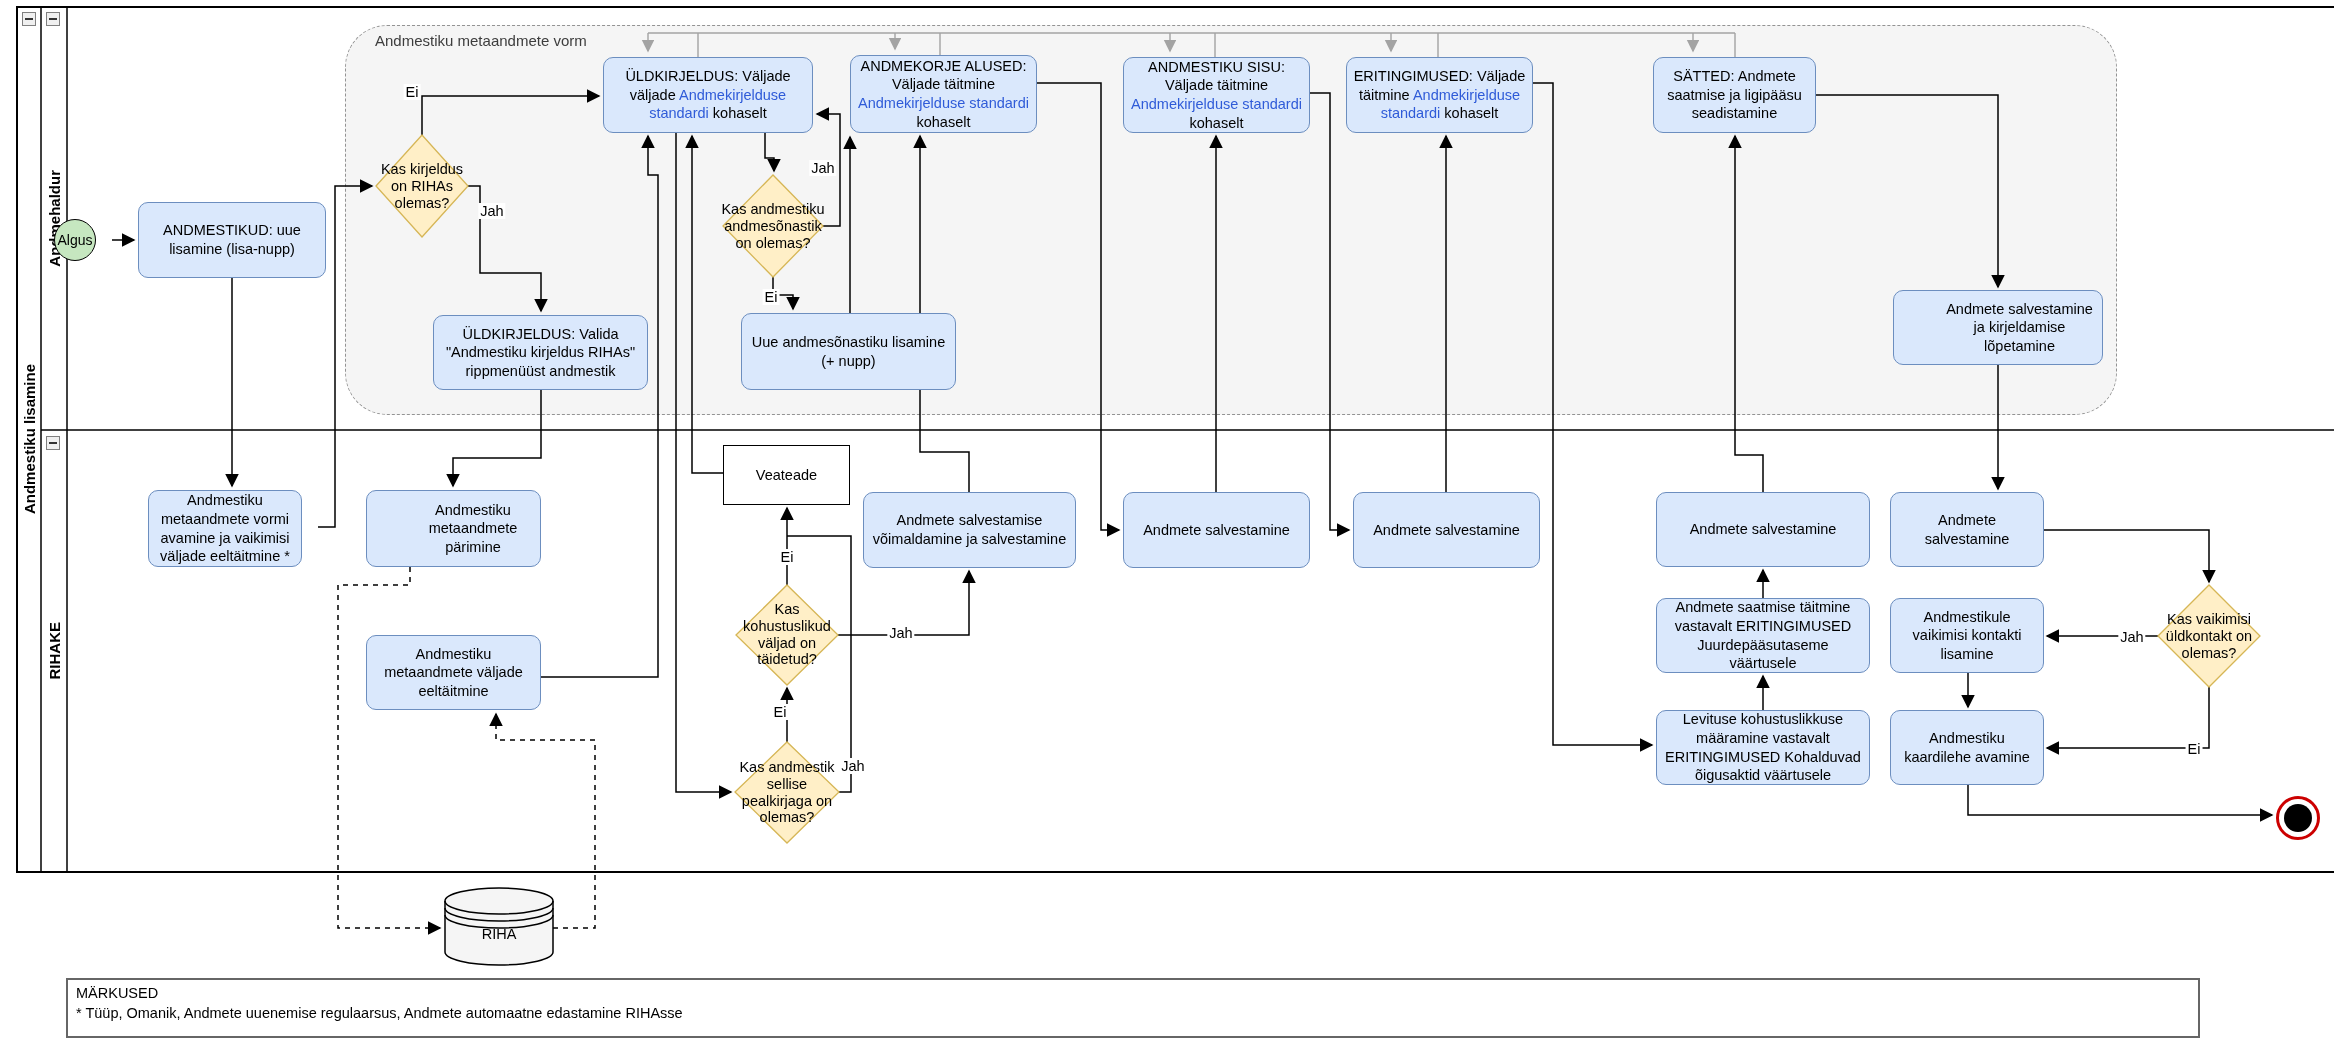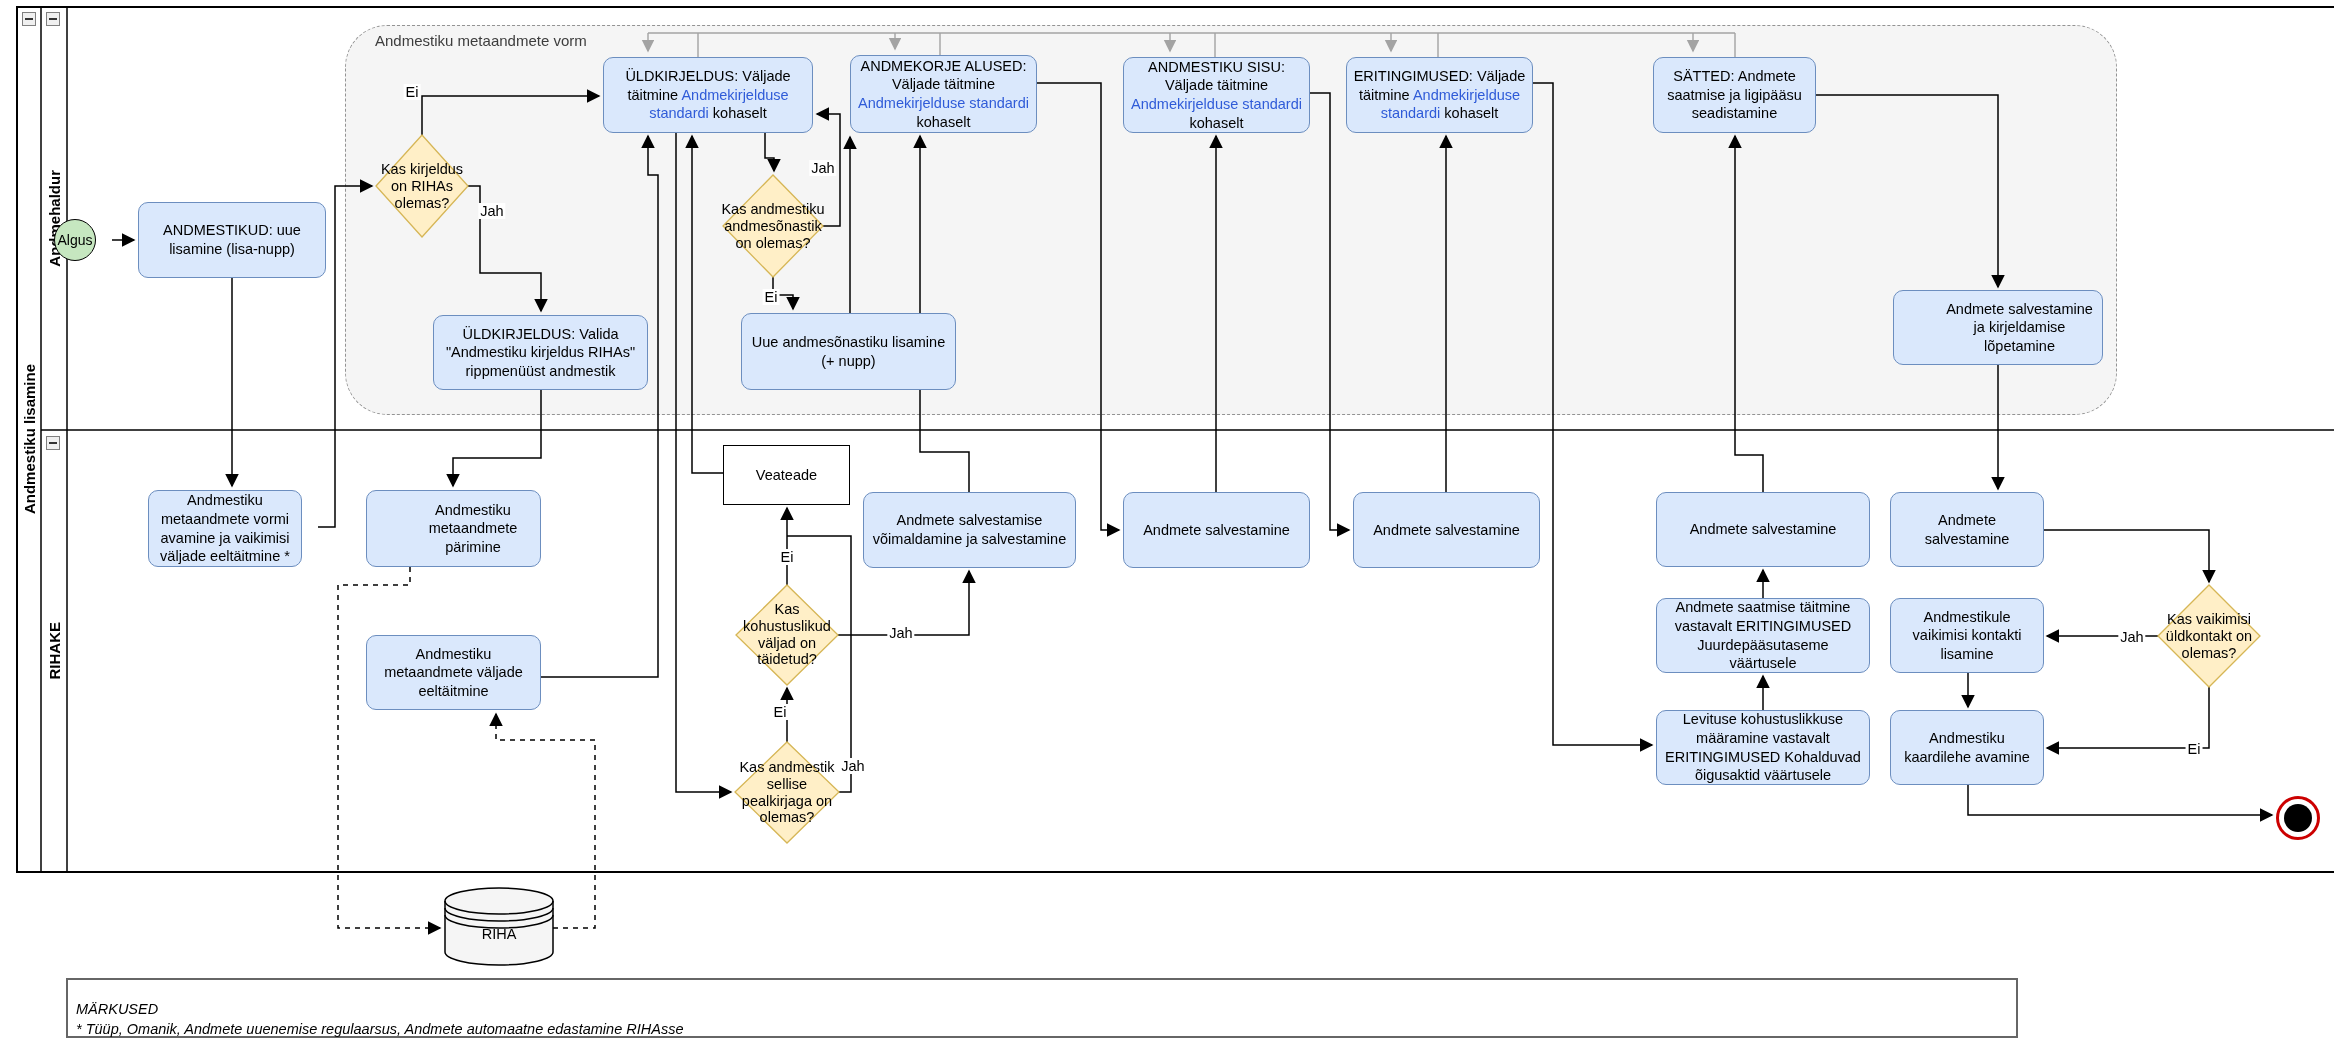--- a/index.html
+++ b/index.html
@@ -24,22 +24,22 @@
   .end-outer{position:absolute;left:2268px;top:796px;width:44px;height:44px;border-radius:50%;
           border:3px solid #cc0000;background:#fff;box-sizing:border-box;z-index:4;
           display:flex;align-items:center;justify-content:center;}
   .end-inner{width:28px;height:28px;border-radius:50%;background:#000;}
   .lane-title{position:absolute;display:flex;align-items:center;justify-content:center;z-index:2;}
   .vtext{writing-mode:vertical-rl;transform:rotate(180deg);font-weight:bold;font-size:15px;white-space:nowrap;}
   .collapse{position:absolute;width:14px;height:14px;border:1px solid #808080;background:#f0f0f0;
           z-index:7;display:flex;align-items:center;justify-content:center;box-sizing:border-box;}
   .collapse .minus{width:8px;height:2px;background:#333;}
   .db-label{position:absolute;left:455px;top:926px;width:72px;text-align:center;font-size:14.5px;z-index:5;}
-  .notes{position:absolute;left:58px;top:978px;width:1952px;height:60px;border:2px solid #666;
-          background:#fff;box-sizing:border-box;padding:19px 8px;font-size:14.5px;line-height:1.4;z-index:4;font-style:italic;}
+  .notes{position:absolute;left:58px;top:978px;width:2134px;height:60px;border:2px solid #666;
+          background:#fff;box-sizing:border-box;padding:3px 8px;font-size:14.5px;line-height:1.4;z-index:4;}
 </style>
 </head>
 <body>
 
 <div id="canvas">
 
   <div class="container-box"></div>
   <div class="container-label">Andmestiku metaandmete vorm</div>
 
   <svg id="wires" width="2334" height="1048">
@@ -151,21 +151,21 @@
 
   <div class="start-circle">
     <span>Algus</span>
   </div>
 
   <div class="node" style="left:130px;top:202px;width:188px;height:76px;">
     <span>ANDMESTIKUD: uue lisamine (lisa-nupp)</span>
   </div>
 
   <div class="node" style="left:595px;top:57px;width:210px;height:76px;">
-    <span><span>ÜLDKIRJELDUS: Väljade täitmine </span><span class="lnk">Andmekirjelduse standardi</span><span> kohaselt</span></span>
+    <span><span>ÜLDKIRJELDUS: Väljade väljade </span><span class="lnk">Andmekirjelduse standardi</span><span> kohaselt</span></span>
   </div>
 
   <div class="node" style="left:842px;top:55px;width:187px;height:78px;">
     <span><span>ANDMEKORJE ALUSED: Väljade täitmine </span><span class="lnk">Andmekirjelduse standardi</span><span> kohaselt</span></span>
   </div>
 
   <div class="node" style="left:1115px;top:57px;width:187px;height:76px;">
     <span><span>ANDMESTIKU SISU: Väljade täitmine </span><span class="lnk">Andmekirjelduse standardi</span><span> kohaselt</span></span>
   </div>
 

